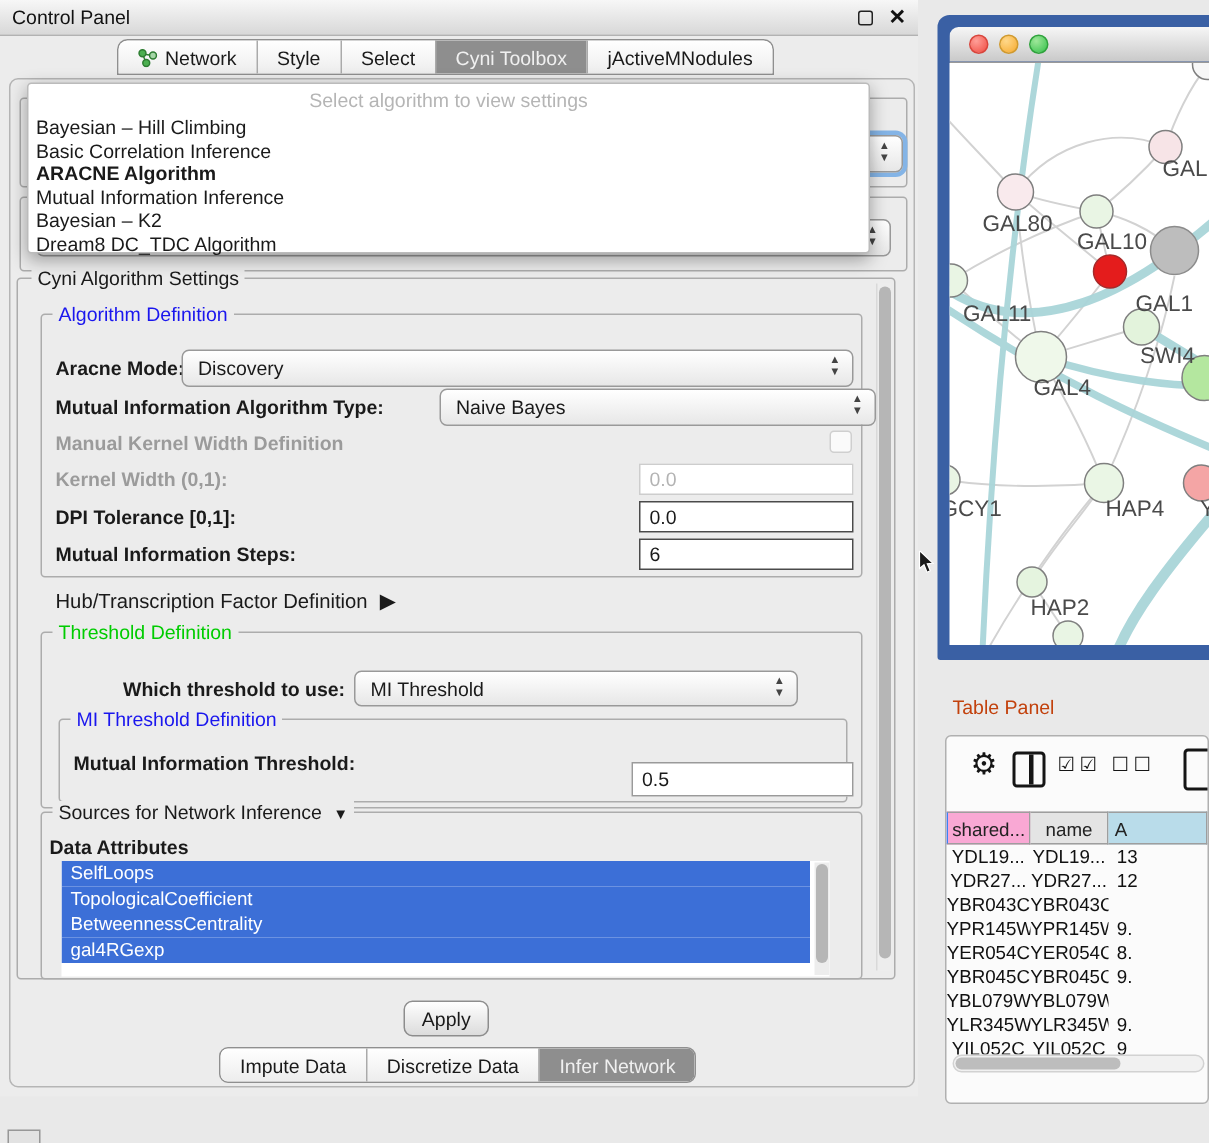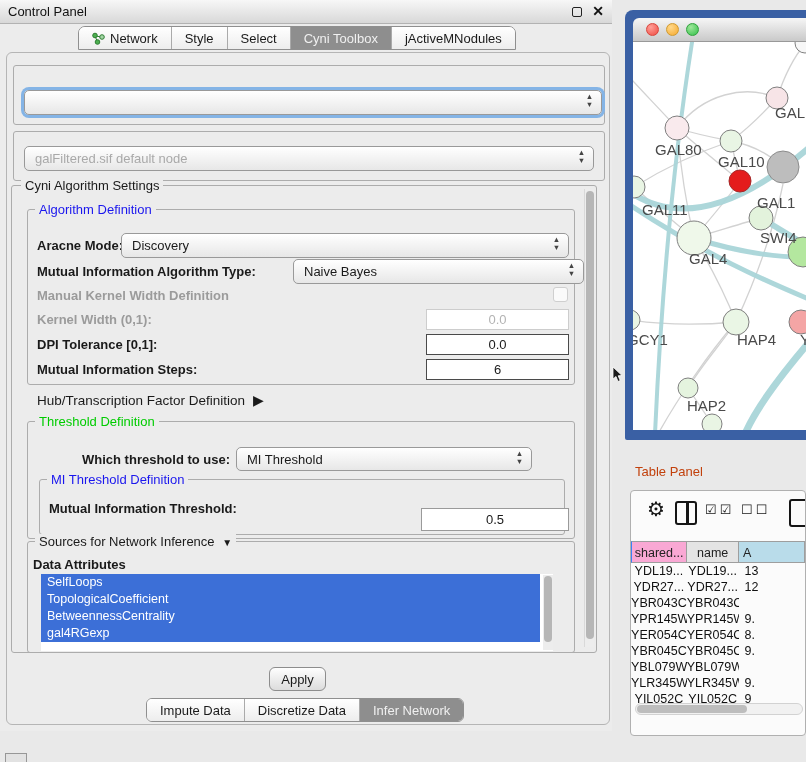--- a/index.html
+++ b/index.html
@@ -39,21 +39,21 @@
   .combo .arrows { position:absolute; right:6px; top:2px; width:11px; text-align:center; color:#444; }
   .combo .arrows span { display:block; font-size:7.5px; line-height:8px; }
   .combo.focused { box-shadow:0 0 0 3px #84b4e6; }
   .combo.ghost { color:#a9a9a9; }
 
   .lbl { position:absolute; display:flex; align-items:center; font-size:13px; font-weight:bold; }
   .lbl.dis { color:#9b9b9b; }
   .lbl.plain { font-weight:normal; }
 
   .field { position:absolute; background:#fff; border:1px solid #4a4a4a; display:flex;
-           align-items:center; justify-content:center; padding:0 6px; font-size:13px; }
+           align-items:center; justify-content:flex-start; padding:0 6px; font-size:13px; }
   .field.dis { border-color:#cdcdcd; color:#b3b3b3; }
 
   .checkbox { position:absolute; width:15px; height:15px; border:1px solid #cfcfcf; border-radius:3px;
               background:#fafafa; }
 
   .vscroll { position:absolute; background:#ededed; }
   .vthumb { position:absolute; background:#b6b6b6; border-radius:5px; }
 
   .attr-list { position:absolute; background:#ffffff; overflow:hidden; }
   .attr-item { height:17px; line-height:17px; background:#3c6fd7; color:#fff; padding-left:6px;
@@ -268,20 +268,29 @@
       </div>
       <div class="tab">
         <span>Discretize Data</span>
       </div>
       <div class="tab sel">
         <span>Infer Network</span>
       </div>
     </div>
   </div>
 
+  <div class="abs popup">
+    <div class="popup-hint">Select algorithm to view settings</div>
+    <div class="popup-item" style="top:21px;">Bayesian – Hill Climbing</div>
+    <div class="popup-item" style="top:36.5px;">Basic Correlation Inference</div>
+    <div class="popup-item bold" style="top:52px;">ARACNE Algorithm</div>
+    <div class="popup-item" style="top:67.5px;">Mutual Information Inference</div>
+    <div class="popup-item" style="top:83px;">Bayesian – K2</div>
+    <div class="popup-item" style="top:98.5px;">Dream8 DC_TDC Algorithm</div>
+  </div>
 
   <div class="abs net-window">
     <div class="abs net-titlebar">
       <div class="light red"></div>
       <div class="light yellow"></div>
       <div class="light green"></div>
     </div>
     <div class="abs net-canvas">
       <svg width="173" height="388" viewBox="0 0 173 388">
         <g stroke="#d2d2d2" stroke-width="1.3" fill="none">

